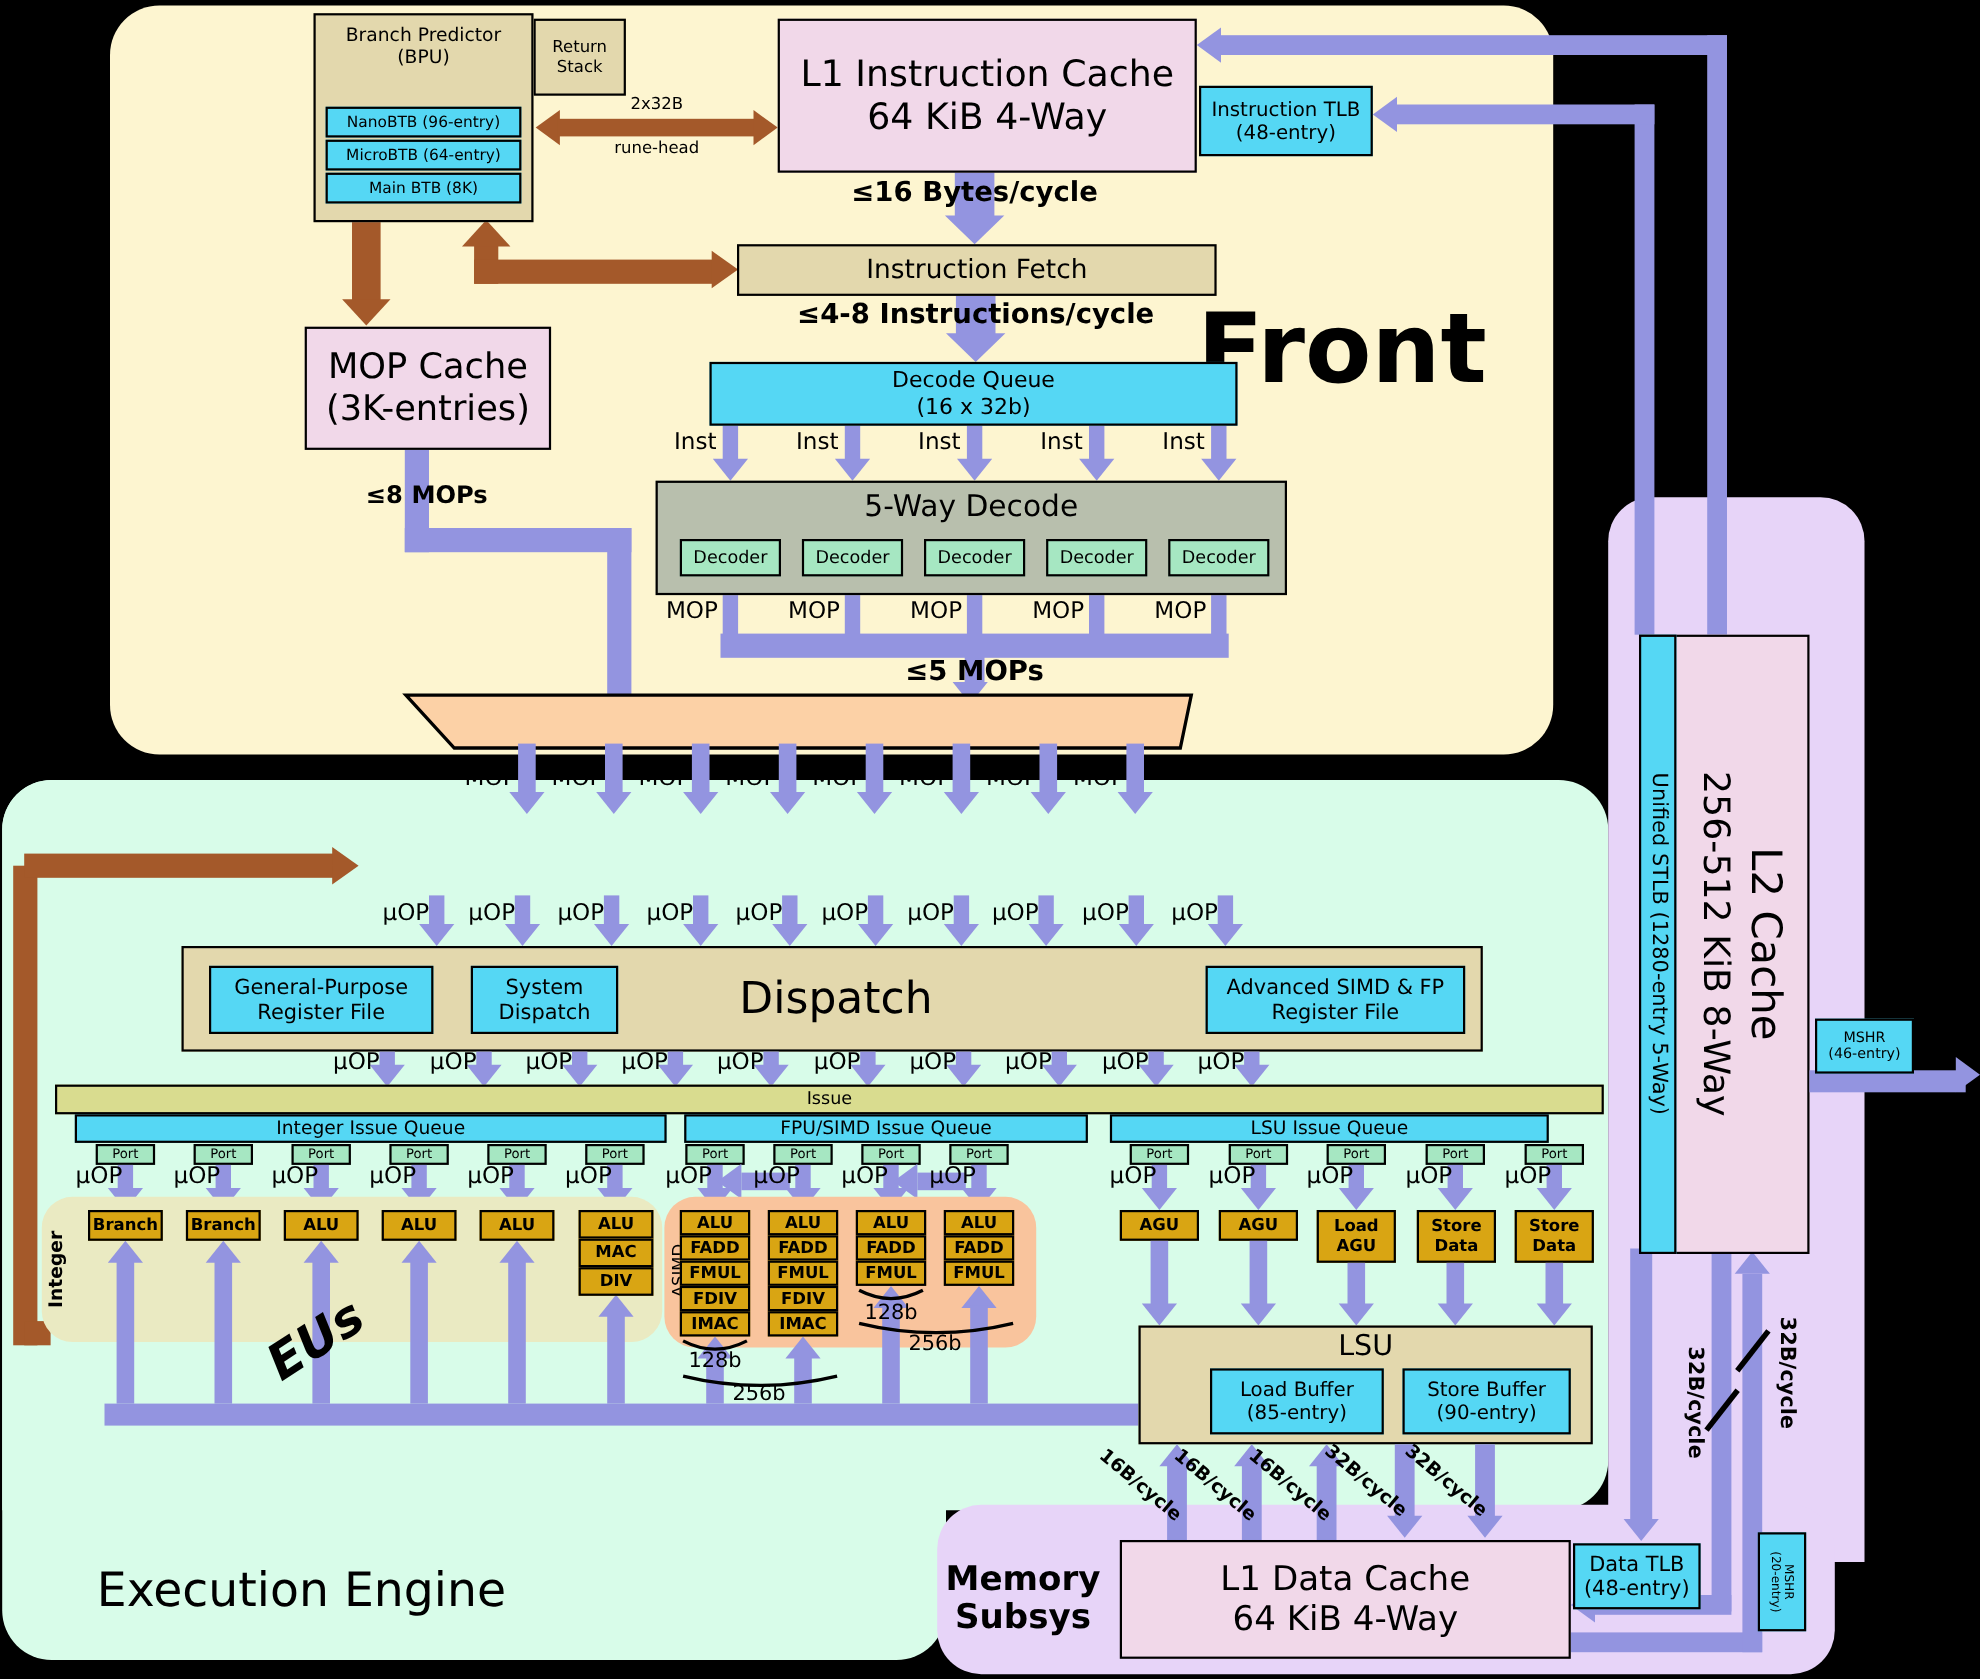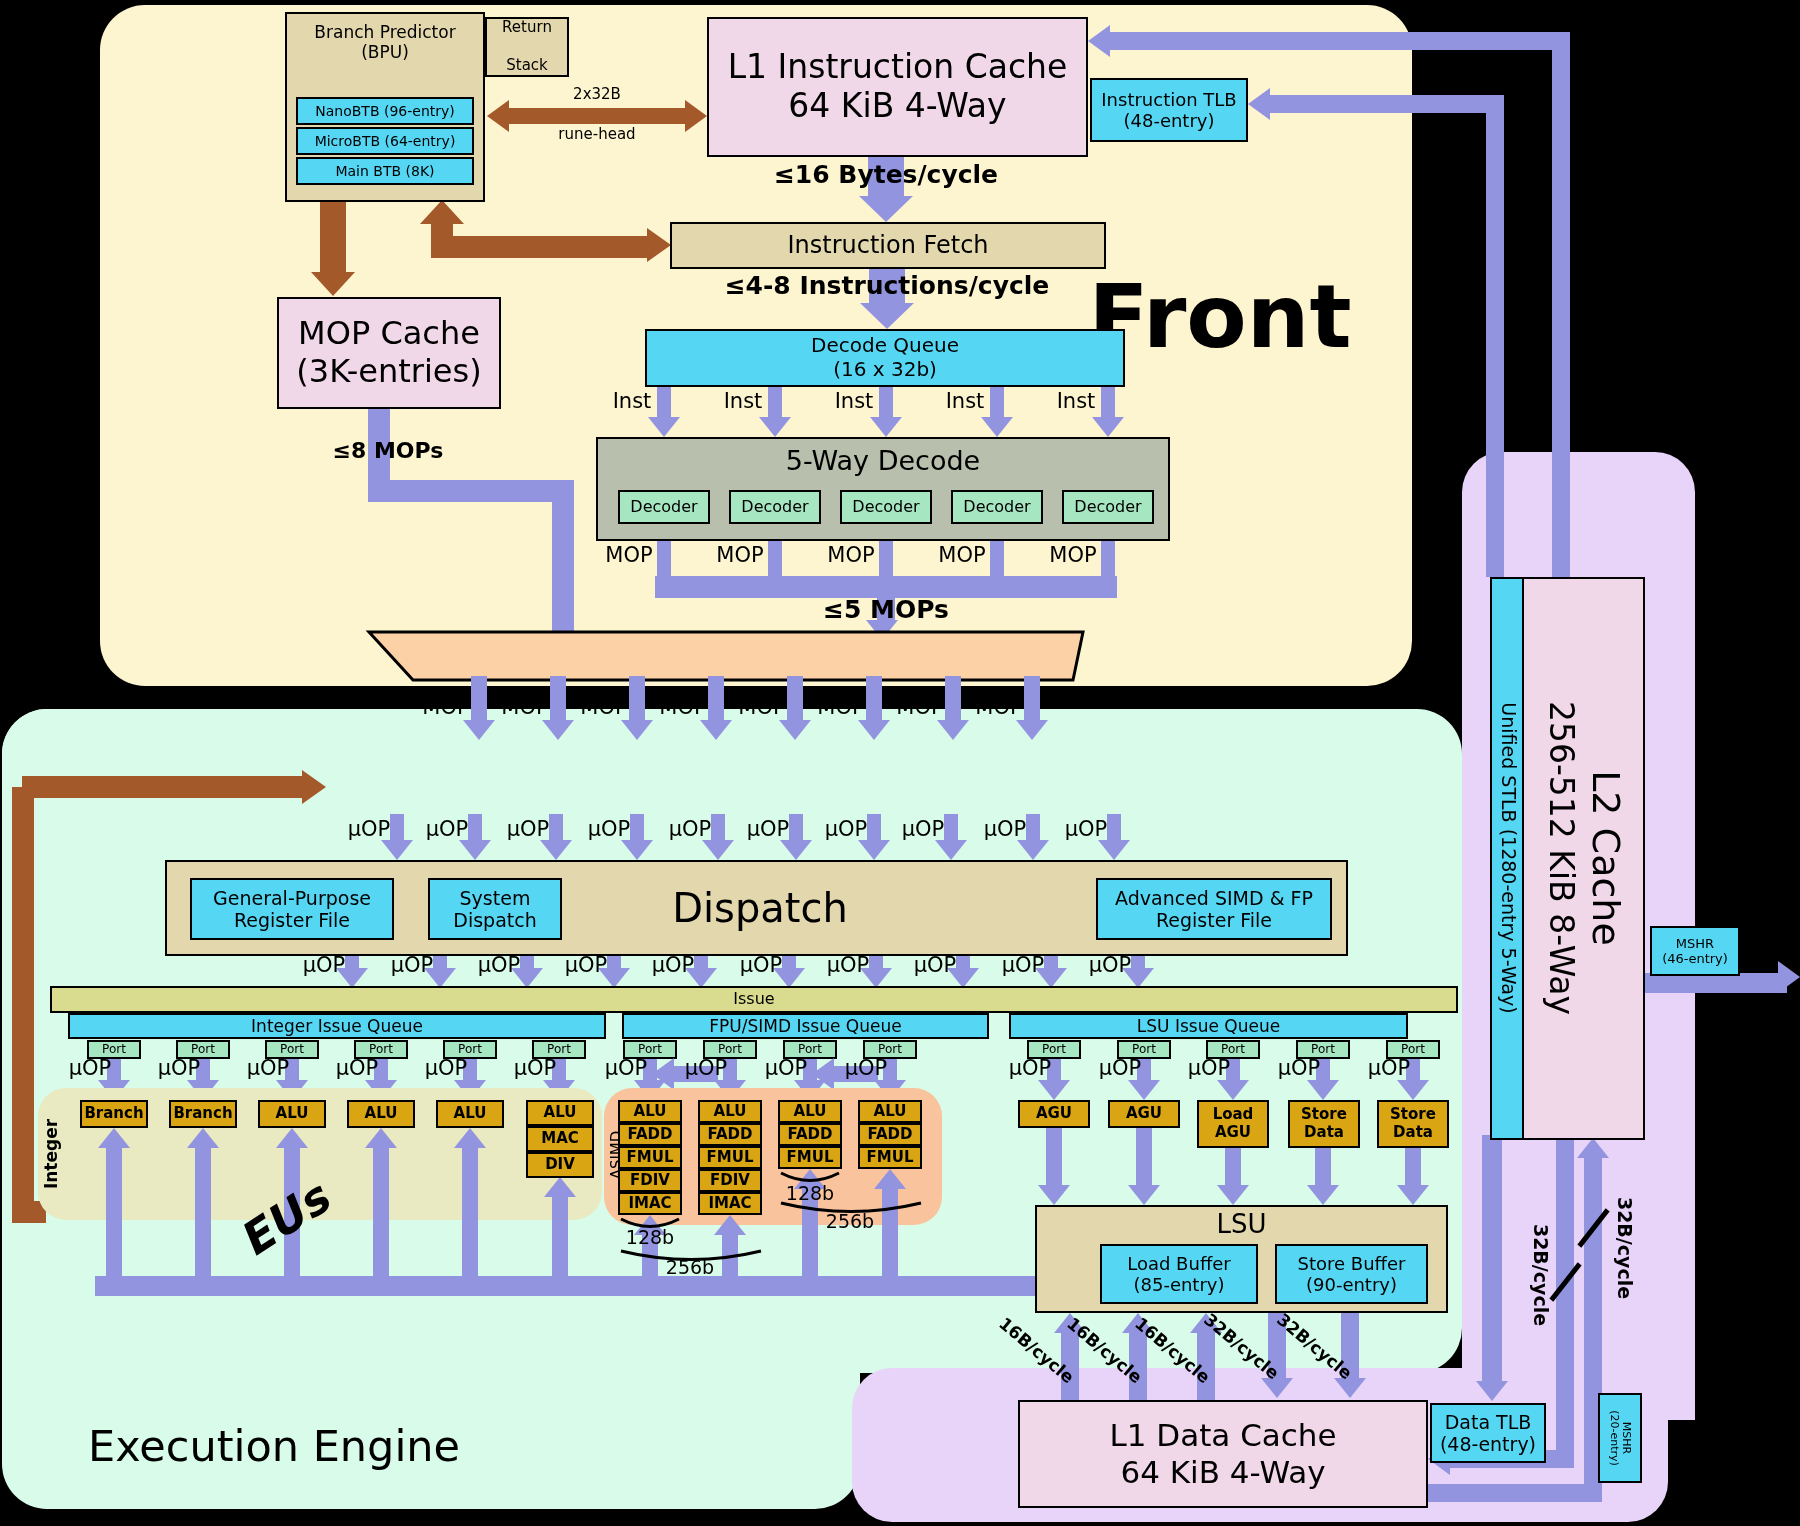--- a/index.html
+++ b/index.html
@@ -40,20 +40,24 @@
   <div class="panel" style="left:2px;top:709px;width:1460px;height:664px;background:#d8fce9;border-radius:45px 45px 45px 0;"></div>
   <div class="panel" style="left:1462px;top:452px;width:233px;height:968px;background:#e7d4f8;border-radius:40px 40px 0 0;"></div>
   <div class="panel" style="left:852px;top:1368px;width:816px;height:154px;background:#e7d4f8;border-radius:40px;"></div>
 
   <div class="t" style="left:1030px;top:212px;width:380px;height:210px;font-size:88px;font-weight:bold;line-height:1.05;">
     <span>Front</span>
   </div>
   <div class="t" style="left:88px;top:1420px;width:480px;height:52px;font-size:43px;font-weight:normal;justify-content:flex-start;flex-direction:row;">
     <span>Execution Engine</span>
   </div>
+  <div class="t" style="left:845px;top:1405px;width:170px;height:95px;font-size:31px;font-weight:bold;">
+    <span>Memory</span>
+    <span>Subsys</span>
+  </div>
 
   <i class="bsh" style="left:320px;top:200px;width:26px;height:74px;"></i>
   <i class="hd hd-d brn bb" style="left:311px;top:272px;"></i>
 
   <i class="bsh" style="left:431px;top:222px;width:22px;height:36px;"></i>
   <i class="hd hd-u brn bb" style="left:420px;top:200px;"></i>
   <i class="bsh" style="left:431px;top:236px;width:218px;height:22px;"></i>
   <i class="hd hd-r brn bb" style="left:647px;top:228px;"></i>
 
   <i class="hd hd-l brn" style="left:487px;top:100px;"></i>
@@ -101,21 +105,21 @@
   <div class="bx cyan" style="left:296px;top:97px;width:178px;height:28px;font-size:14px;">
       <span>NanoBTB (96-entry)</span>
     </div>
   <div class="bx cyan" style="left:296px;top:127px;width:178px;height:28px;font-size:14px;">
       <span>MicroBTB (64-entry)</span>
     </div>
   <div class="bx cyan" style="left:296px;top:157px;width:178px;height:28px;font-size:14px;">
       <span>Main BTB (8K)</span>
     </div>
 
-  <div class="bx tan" style="left:485px;top:17px;width:84px;height:60px;font-size:15px;justify-content:space-between;">
+  <div class="bx tan" style="left:485px;top:17px;width:84px;height:70px;font-size:15px;">
     <span>Return</span>
     <span>Stack</span>
   </div>
 
   <div class="t" style="left:540px;top:84px;width:114px;height:20px;font-size:15px;">
       <span>2x32B</span>
     </div>
   <div class="t" style="left:530px;top:124px;width:134px;height:20px;font-size:15px;">
       <span>rune-head</span>
     </div>

